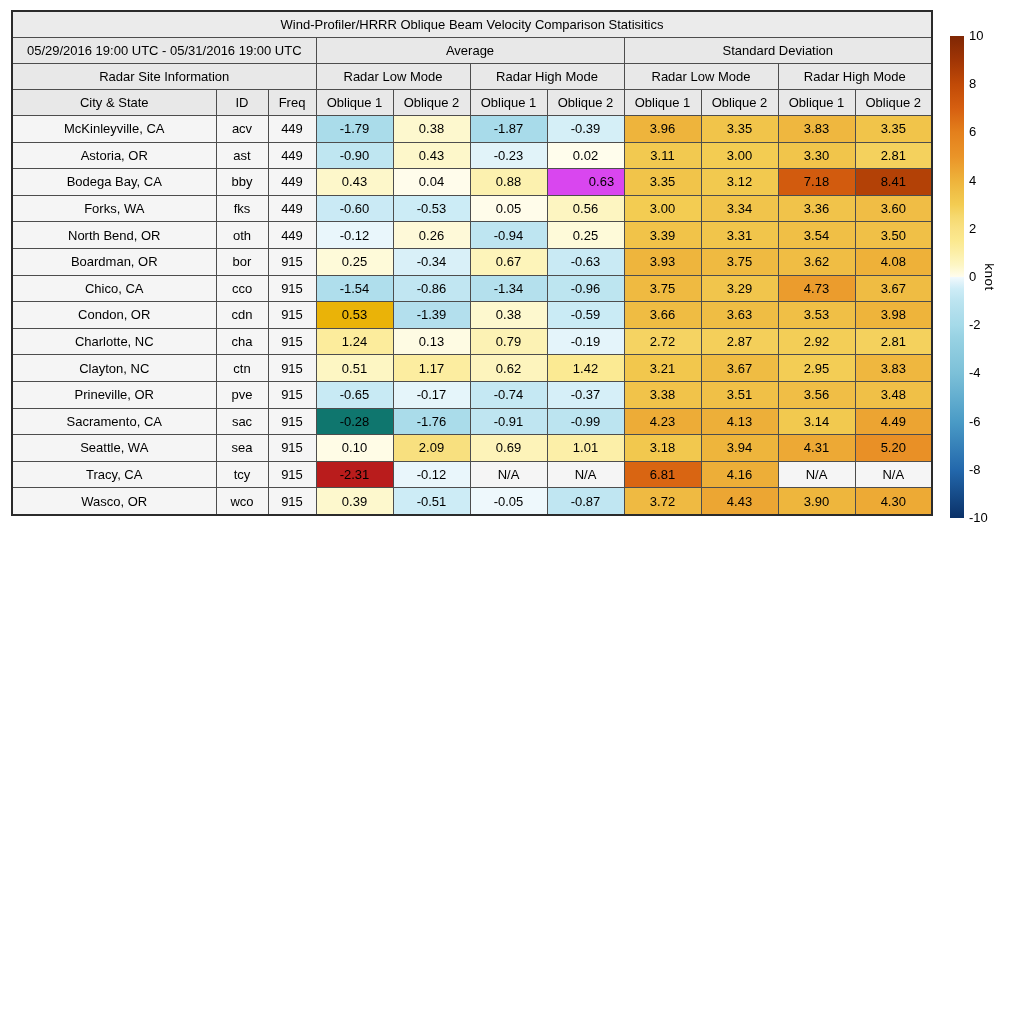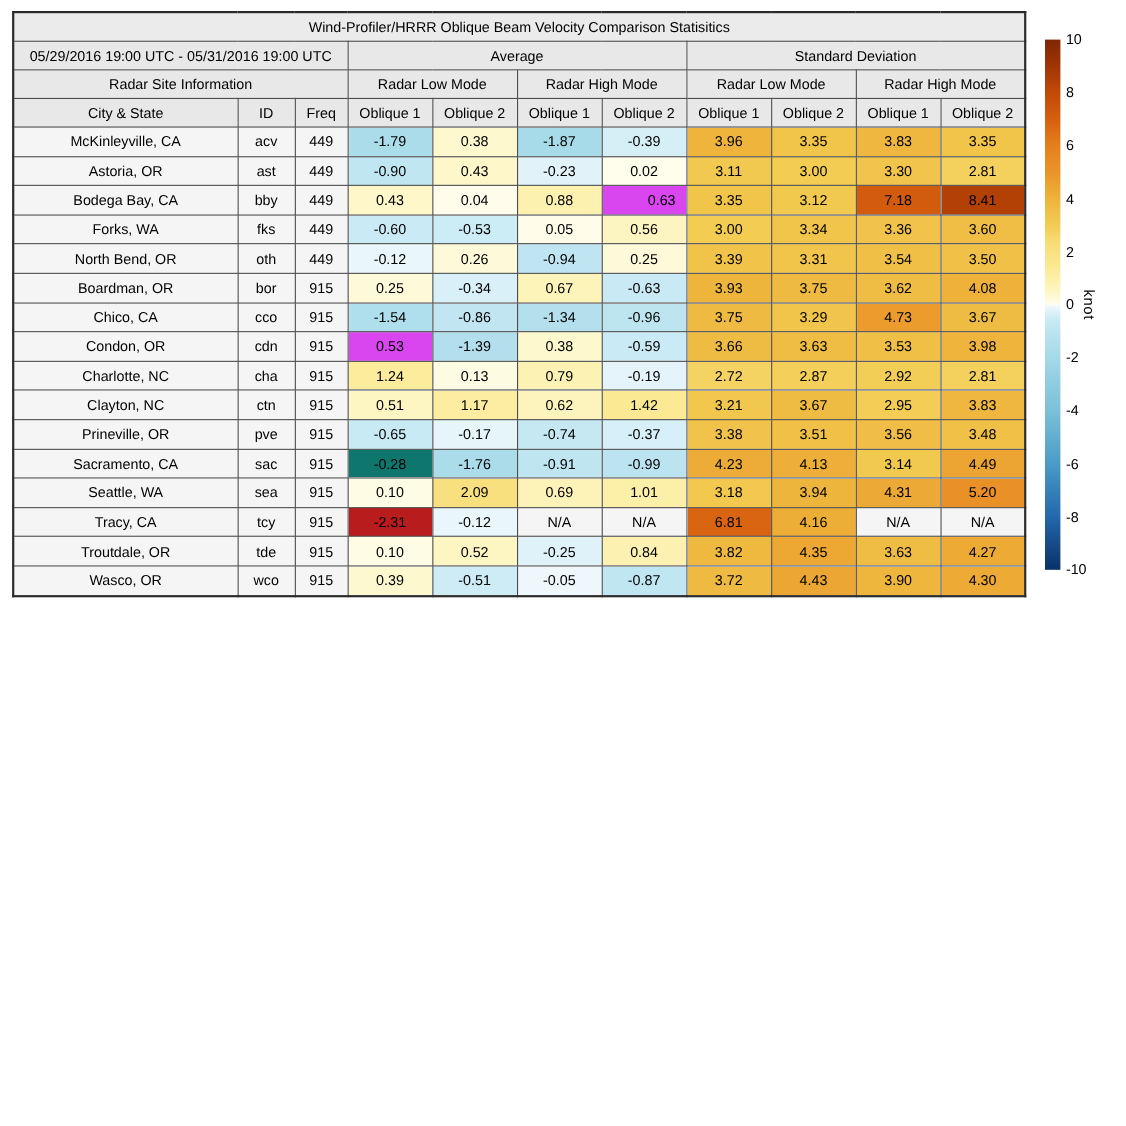--- a/index.html
+++ b/index.html
@@ -174,21 +174,21 @@
           <td style="background: rgb(189, 229, 240);">-0.96</td>
           <td style="background: rgb(239, 186, 65);">3.75</td>
           <td style="background: rgb(241, 197, 76);">3.29</td>
           <td style="background: rgb(235, 156, 45);">4.73</td>
           <td style="background: rgb(239, 188, 67);">3.67</td>
         </tr>
         <tr class="drow">
           <td class="sitecell">Condon, OR</td>
           <td class="sitecell">cdn</td>
           <td class="sitecell">915</td>
-          <td style="background: #d946ef;">0.53</td>
+          <td style="background: #eab308;">0.53</td>
           <td style="background: rgb(179, 223, 237);">-1.39</td>
           <td style="background: rgb(253, 248, 206);">0.38</td>
           <td style="background: rgb(202, 235, 245);">-0.59</td>
           <td style="background: rgb(239, 188, 67);">3.66</td>
           <td style="background: rgb(239, 189, 68);">3.63</td>
           <td style="background: rgb(240, 191, 70);">3.53</td>
           <td style="background: rgb(238, 180, 59);">3.98</td>
         </tr>
         <tr class="drow">
           <td class="sitecell">Charlotte, NC</td>
@@ -260,33 +260,20 @@
           <td class="sitecell">tcy</td>
           <td class="sitecell">915</td>
           <td style="background: #b91c1c;">-2.31</td>
           <td style="background: rgb(233, 246, 251);">-0.12</td>
           <td style="background: rgb(245, 245, 245);">N/A</td>
           <td style="background: rgb(245, 245, 245);">N/A</td>
           <td style="background: rgb(217, 101, 18);">6.81</td>
           <td style="background: rgb(237, 174, 56);">4.16</td>
           <td style="background: rgb(245, 245, 245);">N/A</td>
           <td style="background: rgb(245, 245, 245);">N/A</td>
-        </tr>
-        <tr class="drow">
-          <td class="sitecell">Troutdale, OR</td>
-          <td class="sitecell">tde</td>
-          <td class="sitecell">915</td>
-          <td style="background: rgb(255, 252, 230);">0.10</td>
-          <td style="background: rgb(253, 246, 195);">0.52</td>
-          <td style="background: rgb(223, 242, 249);">-0.25</td>
-          <td style="background: rgb(252, 241, 177);">0.84</td>
-          <td style="background: rgb(239, 184, 63);">3.82</td>
-          <td style="background: rgb(237, 168, 52);">4.35</td>
-          <td style="background: rgb(239, 189, 68);">3.63</td>
-          <td style="background: rgb(237, 171, 54);">4.27</td>
         </tr>
         <tr class="drow">
           <td class="sitecell">Wasco, OR</td>
           <td class="sitecell">wco</td>
           <td class="sitecell">915</td>
           <td style="background: rgb(253, 248, 205);">0.39</td>
           <td style="background: rgb(205, 236, 246);">-0.51</td>
           <td style="background: rgb(238, 248, 252);">-0.05</td>
           <td style="background: rgb(192, 230, 242);">-0.87</td>
           <td style="background: rgb(239, 186, 66);">3.72</td>

